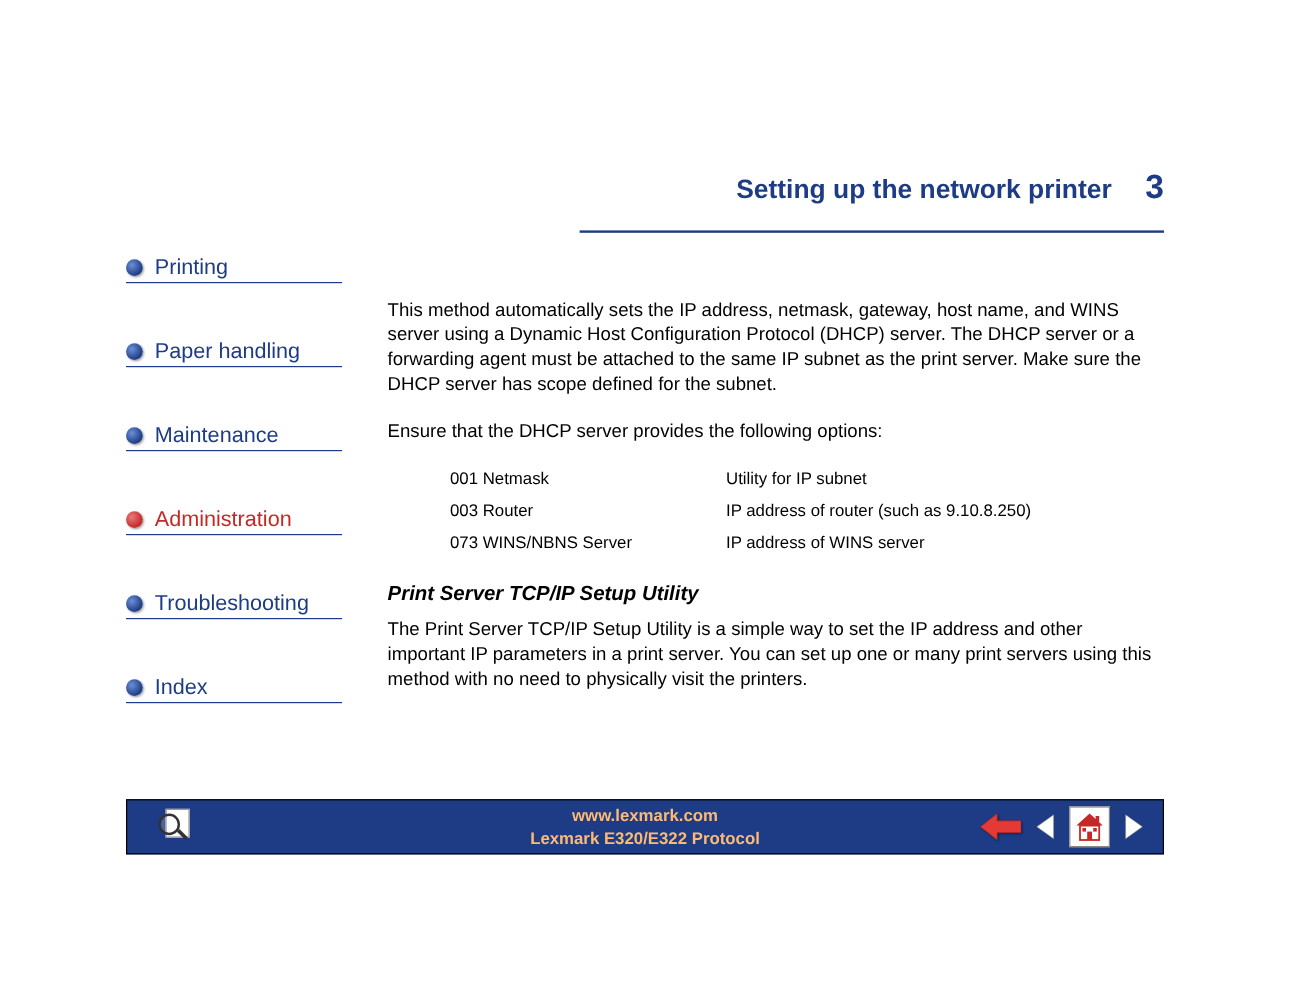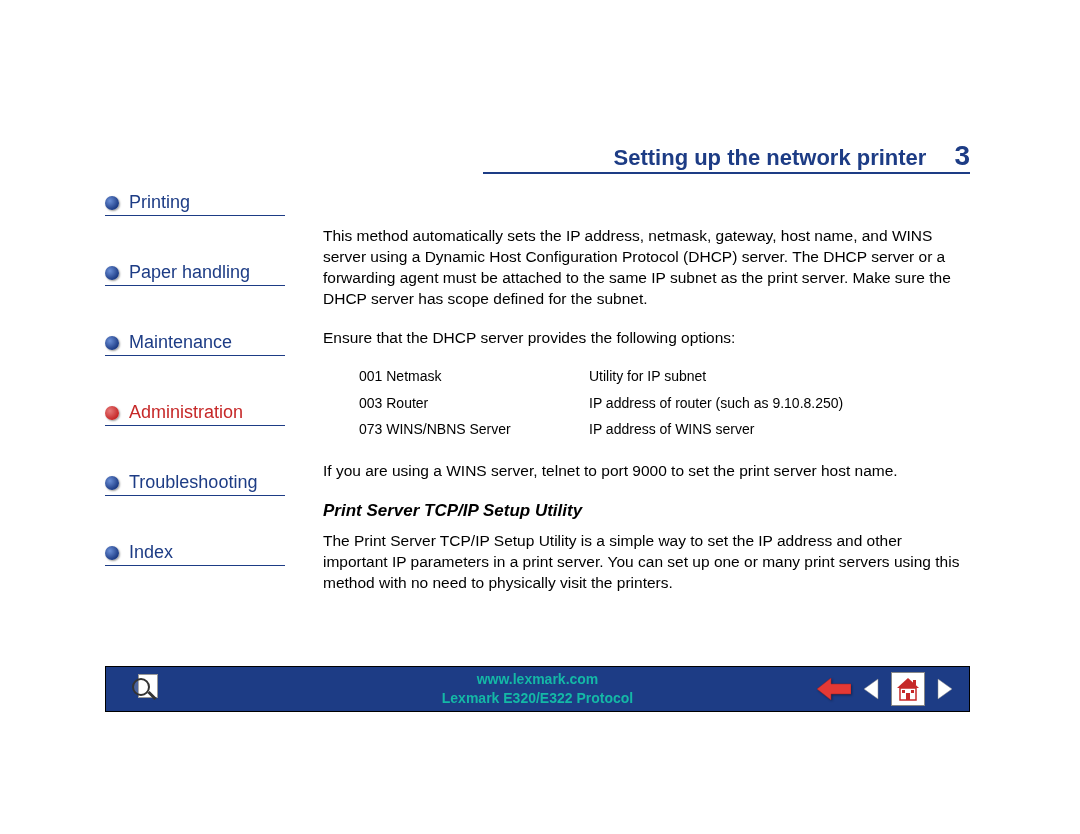--- a/index.html
+++ b/index.html
@@ -14,38 +14,38 @@
       position: absolute;
       left: 105px;
       top: 140px;
       width: 865px;
     }
     .header-row {
       display: flex;
       justify-content: flex-end;
       align-items: baseline;
       border-bottom: 2px solid #1d3c85;
-      padding-bottom: 0;
+      padding-bottom: 20px;
       margin-left: 378px;
       margin-bottom: 18px;
     }
     .header-title {
       color: #1d3c85;
       font-weight: bold;
       font-size: 22px;
       margin-right: 28px;
     }
     .header-page {
       color: #1d3c85;
       font-weight: bold;
       font-size: 28px;
     }
     .content-row {
       display: flex;
-      align-items: flex-end;
+      align-items: center;
     }
     .sidebar {
       width: 180px;
       flex-shrink: 0;
       padding-top: 0;
     }
     .nav-item {
       display: flex;
       align-items: center;
       margin-bottom: 46px;
@@ -87,21 +87,21 @@
       margin-bottom: 8px;
       margin-top: 0;
     }
     .para { margin-bottom: 18px; }
     .options-table {
       margin-left: 36px;
       margin-bottom: 22px;
       font-size: 14px;
     }
     .options-row { display: flex; margin-bottom: 8px; }
-    .opt-col1 { width: 230px; }
+    .opt-col1 { width: 230px; margin-left: 16px; }
     .opt-col2 { }
     .footer-bar {
       position: absolute;
       left: 105px;
       bottom: 122px;
       width: 865px;
       height: 46px;
       background: #1d3c85;
       border: 1px solid #000;
       display: flex;
@@ -139,21 +139,21 @@
       left: 17px; top: 22px;
       width: 10px; height: 3px;
       background: #333;
       transform: rotate(45deg);
     }
     .footer-center {
       text-align: center;
       position: absolute;
       left: 50%;
       transform: translateX(-50%);
-      color: #14b8a6;
+      color: #fdba74;
       font-weight: bold;
       font-size: 14px;
       line-height: 1.35;
     }
     .footer-center .url { display: block; }
     .footer-center .product { display: block; font-size: 14px; }
     .footer-right {
       display: flex;
       align-items: center;
       gap: 10px;
@@ -234,21 +234,20 @@
         <div class="options-row">
           <div class="opt-col1">003 Router</div>
           <div class="opt-col2">IP address of router (such as 9.10.8.250)</div>
         </div>
         <div class="options-row">
           <div class="opt-col1">073 WINS/NBNS Server</div>
           <div class="opt-col2">IP address of WINS server</div>
         </div>
       </div>
 
-      <div class="para">If you are using a WINS server, telnet to port 9000 to set the print server host name.</div>
 
       <div class="section-heading">Print Server TCP/IP Setup Utility</div>
       <div class="para">The Print Server TCP/IP Setup Utility is a simple way to set the IP address and other important IP parameters in a print server. You can set up one or many print servers using this method with no need to physically visit the printers.</div>
     </div>
   </div>
 </div>
 
 <div class="footer-bar">
   <div class="footer-left">
     <div class="magnify-icon">

